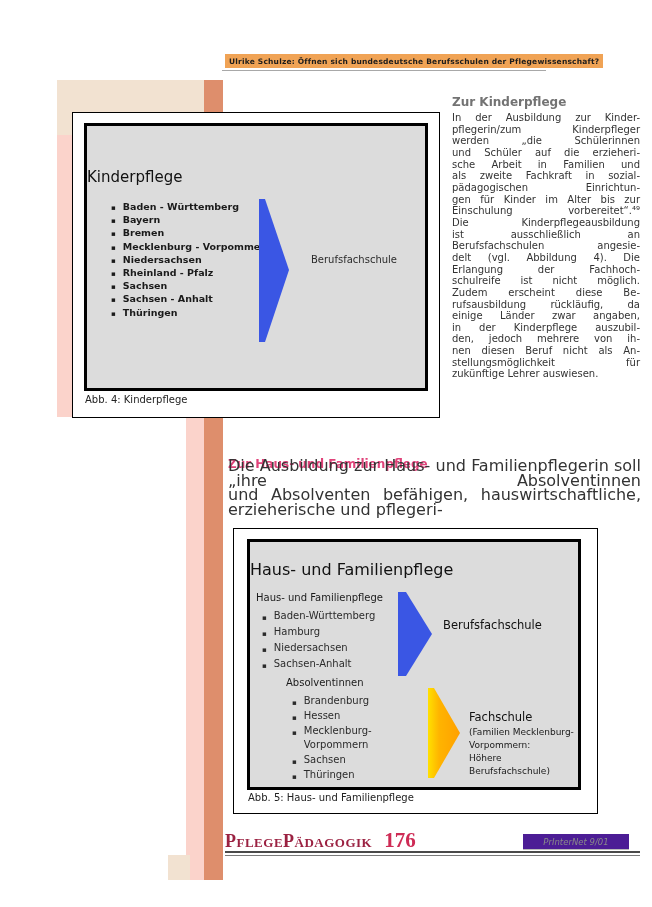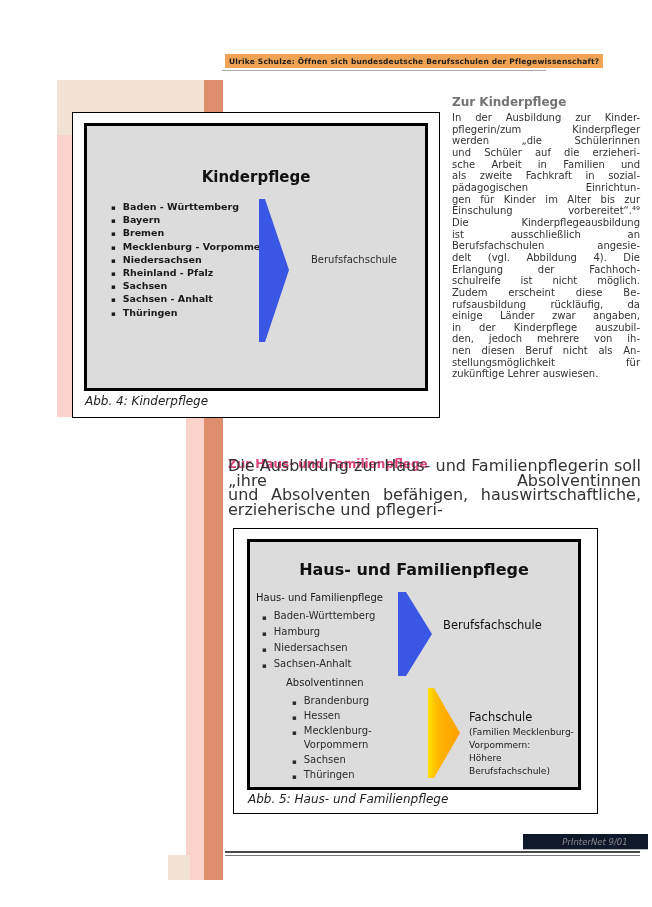--- a/index.html
+++ b/index.html
@@ -16,24 +16,24 @@
   .running-header{position:absolute;left:225px;top:54px;z-index:2;background:#f0a355;
       color:#1d1d1d;font-size:7.5px;font-weight:bold;padding:3px 4px 2px 4px;letter-spacing:.2px;}
   .header-rule{position:absolute;left:222px;top:70px;width:324px;border-top:1px solid #a8a8a8;z-index:1;}
   
   .fig-outer{position:absolute;background:#ffffff;border:1px solid #000;z-index:2;}
   .fig1-outer{left:72px;top:112px;width:366px;height:304px;}
   .fig2-outer{left:233px;top:528px;width:363px;height:284px;}
   .fig-inner{position:absolute;background:#dcdcdc;border:3px solid #000;}
   .fig1-inner{left:11px;top:10px;width:338px;height:262px;}
   .fig2-inner{left:13px;top:10px;width:328px;height:245px;}
-  .fig-title{position:absolute;left:0;width:100%;text-align:center;font-weight:bold;color:#111;}
+  .fig-title{position:absolute;left:0;width:100%;font-weight:normal;color:#111;}
   .fig1-title{top:42px;font-size:15px;}
   .fig2-title{top:18px;font-size:16px;}
-  .fig-caption{position:absolute;font-style:italic;font-size:12px;color:#222;}
+  .fig-caption{position:absolute;font-size:10px;color:#222;}
   .fig1-caption{left:12px;top:281px;}
   .fig2-caption{left:14px;top:263px;}
   
   .bullet-item{display:flex;align-items:flex-start;}
   .bullet{font-size:7px;margin-right:7px;flex:0 0 auto;transform:translateY(2px);}
   .fig1-list{position:absolute;left:24px;top:74px;font-size:9.5px;color:#1a1a1a;}
   .fig1-list .bullet-item{line-height:13.2px;}
   .fig1-list .bullet-text{width:160px;font-weight:bold;}
   .g1-list{position:absolute;left:12px;top:66px;font-size:10px;}
   .g1-list .bullet-item{line-height:16px;}
@@ -67,22 +67,22 @@
   .sec2-intro .iline:last-child{text-align-last:left;}
   
   .footer{position:absolute;left:225px;top:828px;z-index:2;display:flex;align-items:baseline;}
   .journal-name{font-family:"Liberation Serif","DejaVu Serif",serif;font-variant:small-caps;
       font-weight:bold;font-size:18px;color:#9b2242;letter-spacing:.5px;}
   .page-num{font-family:"Liberation Serif","DejaVu Serif",serif;font-weight:bold;
       font-size:21px;color:#ce2b55;margin-left:12px;}
   .footer-rule{position:absolute;left:225px;top:851px;width:415px;height:2px;
       border-top:2px solid #4a4a4a;border-bottom:1px solid #7a7a7a;z-index:1;}
   .footer-issue{position:absolute;left:523px;top:834px;width:106px;height:15px;z-index:2;
-      background:#0f172a;color:#8a8a8a;font-size:8.5px;font-style:italic;
-      display:flex;align-items:center;justify-content:center;border-bottom:1px solid #bbb;padding-left:19px;}
+      background:#4c1d95;color:#8a8a8a;font-size:8.5px;font-style:italic;
+      display:flex;align-items:center;justify-content:center;border-bottom:1px solid #bbb;}
 </style>
 </head>
 <body>
 
 <div class="page">
 
   <div class="bg bg-pink-stripe"></div>
   <div class="bg bg-salmon-stripe"></div>
   <div class="bg bg-beige-top"></div>
   <div class="bg bg-pink-left"></div>
@@ -237,16 +237,20 @@
       <div class="result-label g2-result">Fachschule</div>
       <div class="result-note g2-note">
           <div class="nline">(Familien Mecklenburg-</div>
           <div class="nline">Vorpommern:</div>
           <div class="nline">Höhere Berufsfachschule)</div>
         </div>
     </div>
     <div class="fig-caption fig2-caption">Abb. 5: Haus- und Familienpflege</div>
   </div>
 
+  <div class="footer">
+    <span class="journal-name">PflegePädagogik</span>
+    <span class="page-num">176</span>
+  </div>
   <div class="footer-rule"></div>
   <div class="footer-issue">PrInterNet 9/01</div>
 
 </div>
 
 </body></html>

